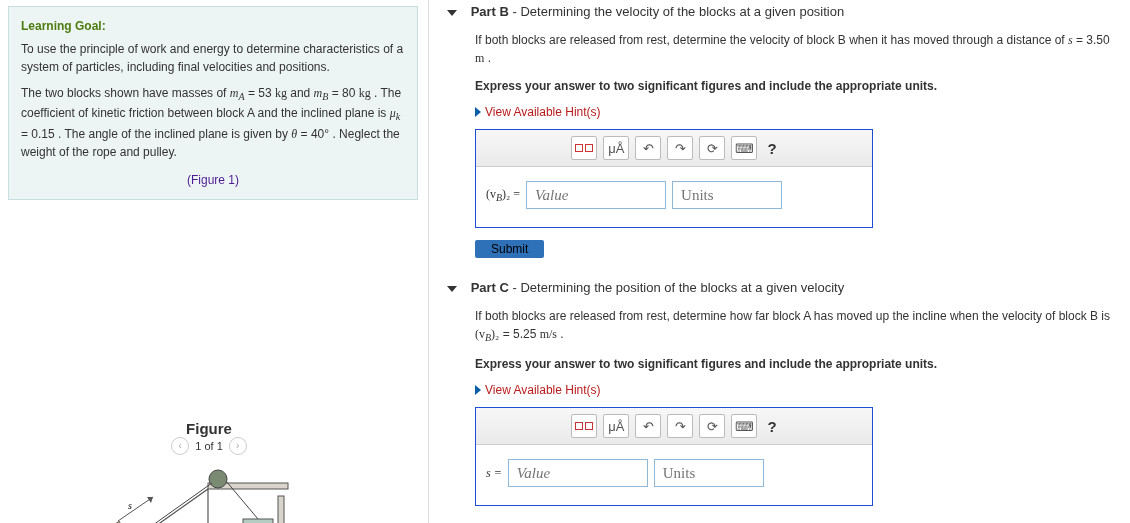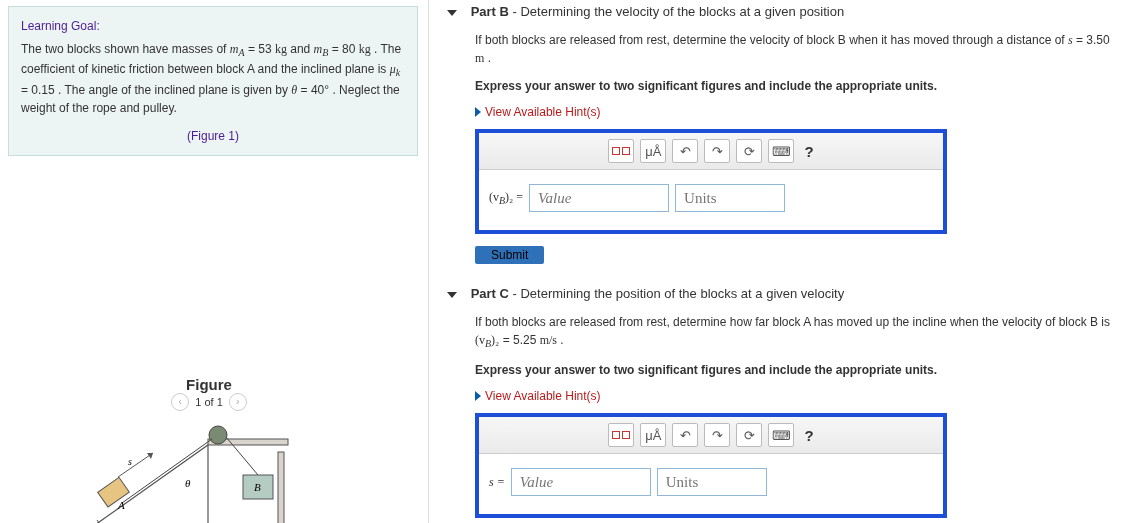--- a/index.html
+++ b/index.html
@@ -2,21 +2,21 @@
 <html><head>
 <meta charset="utf-8">
 <style>
   * { box-sizing: border-box; }
   html, body { margin: 0; padding: 0; font-family: Arial, Helvetica, sans-serif; font-size: 12px; color: #333; }
   body { width: 1130px; display: flex; }
   .left-col { width: 428px; padding: 6px 10px 0 8px; }
   .right-col { flex: 1; padding: 4px 20px 0 18px; border-left: 1px solid #ddd; }
 
   .goal-box { background: #ecf4f4; border: 1px solid #c7dede; padding: 10px 12px; line-height: 1.5; }
-  .goal-box .heading { font-weight: normal; margin-bottom: 5px; color: #4c1d95; }
+  .goal-box .heading { font-weight: bold; margin-bottom: 5px; color: #4d7c0f; }
   .goal-para { margin: 0 0 8px 0; }
   .fig-link { text-align: center; color: #4c1d95; margin-top: 10px; }
 
   .figure-hdr { display: flex; justify-content: space-between; align-items: center; margin-top: 220px; padding-right: 8px; flex-direction: column; }
   .figure-hdr .title { font-size: 15px; font-weight: bold; color: #333; }
   .pager { display: flex; align-items: center; gap: 6px; }
   .pager .navbtn { width: 18px; height: 18px; border: 1px solid #ccc; border-radius: 50%; display: flex; align-items: center; justify-content: center; font-size: 10px; color: #aaa; background: #fff; cursor: pointer; }
   .pager .label { font-size: 11px; color: #333; text-align: center; }
 
   .figure-area { height: 130px; margin-top: 6px; position: relative; }
@@ -25,21 +25,21 @@
   .part-title { font-weight: bold; font-size: 13px; margin-bottom: 12px; }
   .part-title .caret { display: inline-block; width: 0; height: 0; border-left: 5px solid transparent; border-right: 5px solid transparent; border-top: 6px solid #333; vertical-align: middle; margin-right: 10px; }
   .part-title .ptxt { font-weight: bold; }
   .part-title .sub { font-weight: normal; }
   .body-line { margin: 0 0 10px 28px; line-height: 1.5; }
   .bold { font-weight: bold; }
 
   .hints-link { color: #b91c1c; font-weight: normal; margin: 0 0 10px 28px; display: flex; align-items: center; gap: 4px; }
   .hints-link .tri { display: inline-block; width: 0; height: 0; border-top: 5px solid transparent; border-bottom: 5px solid transparent; border-left: 6px solid #0a5ea8; }
 
-  .answer-box { border: 4px solid #1d4ed8; margin: 0 0 0 28px; width: 472px; }
+  .answer-box { border: 1px solid #1d4ed8; margin: 0 0 0 28px; width: 398px; }
   .toolbar { background: linear-gradient(#f7f7f7,#eaeaea); padding: 6px 8px; display: flex; gap: 6px; align-items: center; justify-content: center; border-bottom: 1px solid #ccc; }
   .toolbar .tbtn { background: #fff; border: 1px solid #bbb; height: 24px; min-width: 26px; display: flex; align-items: center; justify-content: center; font-size: 13px; color: #555; cursor: pointer; border-radius: 2px; }
   .toolbar .tbtn.templates { background:#fff; position:relative; }
   .toolbar .tbtn.templates .redbox { width:8px; height:8px; border:1px solid #c33; display:inline-block; margin:1px; }
   .toolbar .help { border:none; background:transparent; font-size:15px; font-weight:bold; cursor:pointer; margin-left:4px; }
 
   .input-row { display: flex; align-items: center; padding: 14px 10px 18px 10px; gap: 6px; }
   .input-row .varlabel { font-style: italic; }
   .input-row input { border: 1px solid #8fb8d8; height: 28px; padding: 12px 8px; font-family: Georgia, 'Times New Roman', serif; font-size: 15px; color: #777; }
   .val-input { width: 140px; font-style: italic; }
@@ -51,20 +51,21 @@
   
   .mi { font-family: Georgia, 'Times New Roman', serif; font-style: italic; }
   .rm { font-family: Georgia, 'Times New Roman', serif; font-style: normal; }
 </style>
 </head>
 <body>
 
 <div class="left-col">
   <div class="goal-box">
     <div class="heading">Learning Goal:</div>
+    <p class="goal-para">To use the principle of work and energy to determine characteristics of a system of particles, including final velocities and positions.</p>
     <p class="goal-para">
       <span>The two blocks shown have masses of </span><span class="mi">m</span><sub class="mi">A</sub><span> = 53 </span><span class="rm">kg</span><span> and </span><span class="mi">m</span><sub class="mi">B</sub><span> = 80 </span><span class="rm">kg</span><span> . The coefficient of kinetic friction between block A and the inclined plane is </span><span class="mi">μ</span><sub class="mi">k</sub><span> = 0.15</span><span> . The angle of the inclined plane is given by </span><span class="mi">θ</span><span> = 40</span><span>°</span><span> . Neglect the weight of the rope and pulley.</span>
     </p>
     <div class="fig-link">(Figure 1)</div>
   </div>
 
   <div class="figure-hdr">
     <div class="title">Figure</div>
     <div class="pager">
       <div class="navbtn">‹</div>

